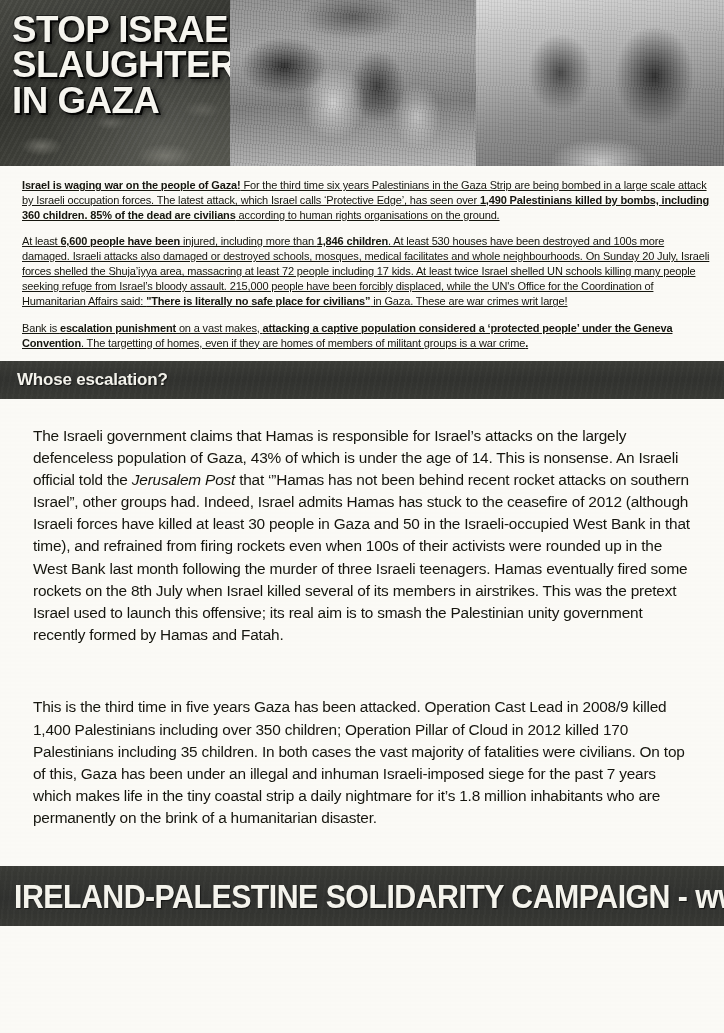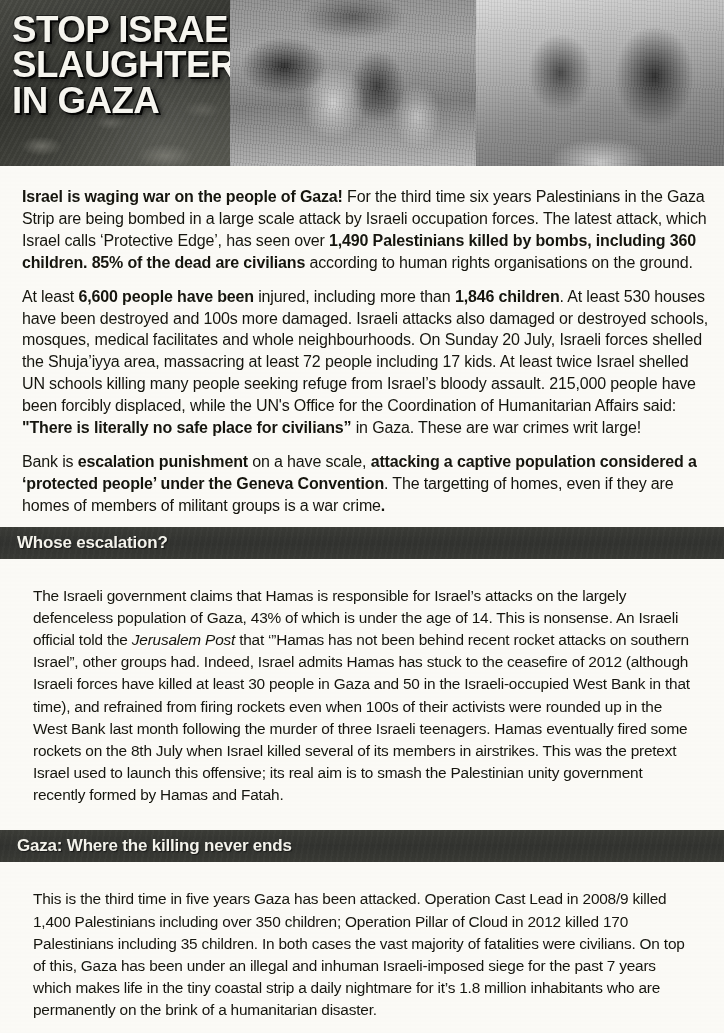--- a/index.html
+++ b/index.html
@@ -132,35 +132,36 @@
     background-image:
       repeating-linear-gradient(91deg, rgba(0,0,0,.12) 0 1px, rgba(255,255,255,.09) 1px 3px),
       repeating-linear-gradient(4deg, rgba(0,0,0,.09) 0 1px, rgba(255,255,255,.06) 1px 4px);
   }
 
   
   .section-intro {
     padding: 8px 10px 4px 22px;
   }
   .section-intro p {
-    margin: 12px 0 11px 0;
-    font-size: 16px;
+    margin: 4px 0 11px 0;
+    font-size: 11px;
     line-height: 1.37;
     color: #16160f;
     text-align: left;
     letter-spacing: -0.15px;
+    text-decoration: underline;
   }
   .section-intro p:last-child { margin-bottom: 6px; }
   .section-intro b { font-weight: 700; }
 
   
   .bar {
     position: relative;
     width: 100%;
-    height: 32px;
+    height: 38px;
     background: linear-gradient(180deg, #3c3d38 0%, #323330 50%, #3a3b36 100%);
     display: flex;
     align-items: center;
     overflow: hidden;
   }
   .bar::after {
     content: "";
     position: absolute;
     inset: 0;
     opacity: .2;
@@ -247,34 +248,31 @@
     <div class="photo photo-crowd"></div>
     <div class="photo photo-child"></div>
   </div>
 
   <div class="section-intro">
 
     <p><b>Israel is waging war on the people of Gaza!</b><span> For the third time six years Palestinians in the Gaza Strip are being bombed in a large scale attack by Israeli occupation forces. The latest attack, which Israel calls ‘Protective Edge’, has seen over </span><b>1,490 Palestinians killed by bombs, including 360 children. 85% of the dead are civilians</b><span> according to human rights organisations on the ground.</span></p>
 
     <p><span>At least </span><b>6,600 people have been</b><span> injured, including more than </span><b>1,846 children</b><span>. At least 530 houses have been destroyed and 100s more damaged. Israeli attacks also damaged or destroyed schools, mosques, medical facilitates and whole neighbourhoods. On Sunday 20 July, Israeli forces shelled the Shuja’iyya area, massacring at least 72 people including 17 kids. At least twice Israel shelled UN schools killing many people seeking refuge from Israel’s bloody assault. 215,000 people have been forcibly displaced, while the UN's Office for the Coordination of Humanitarian Affairs said: </span><b>"There is literally no safe place for civilians”</b><span> in Gaza. These are war crimes writ large!</span></p>
 
-    <p><span>Bank is </span><b>escalation punishment</b><span> on a have scale, </span><b>attacking a captive population considered a ‘protected people’ under the Geneva Convention</b><span>. The targetting of homes, even if they are homes of members of militant groups is a war crime</span><b>.</b></p>
+    <p><span>Bank is </span><b>escalation punishment</b><span> on a vast makes, </span><b>attacking a captive population considered a ‘protected people’ under the Geneva Convention</b><span>. The targetting of homes, even if they are homes of members of militant groups is a war crime</span><b>.</b></p>
   </div>
 
   <div class="bar">
     <span class="bar-label">Whose escalation?</span>
   </div>
 
   <div class="section-body">
     <p><span>The Israeli government claims that Hamas is responsible for Israel’s attacks on the largely defenceless population of Gaza, 43% of which is under the age of 14. This is nonsense. An Israeli official told the </span><i>Jerusalem Post</i><span> that ‘”Hamas has not been behind recent rocket attacks on southern Israel”, other groups had. Indeed, Israel admits Hamas has stuck to the ceasefire of 2012 (although Israeli forces have killed at least 30 people in Gaza and 50 in the Israeli-occupied West Bank in that time), and refrained from firing rockets even when 100s of their activists were rounded up in the West Bank last month following the murder of three Israeli teenagers. Hamas eventually fired some rockets on the 8th July when Israel killed several of its members in airstrikes. This was the pretext Israel used to launch this offensive; its real aim is to smash the Palestinian unity government recently formed by Hamas and Fatah.</span></p>
   </div>
 
-  <div class="bar">
-    <span class="bar-label">Gaza: Where the killing never ends</span>
-  </div>
 
   <div class="section-body">
     <p>This is the third time in five years Gaza has been attacked. Operation Cast Lead in 2008/9 killed 1,400 Palestinians including over 350 children; Operation Pillar of Cloud in 2012 killed 170 Palestinians including 35 children. In both cases the vast majority of fatalities were civilians. On top of this, Gaza has been under an illegal and inhuman Israeli-imposed siege for the past 7 years which makes life in the tiny coastal strip a daily nightmare for it’s 1.8 million inhabitants who are permanently on the brink of a humanitarian disaster.</p>
   </div>
 
   <div class="footer-gap"></div>
   <div class="footer-banner">
     <span class="footer-text">IRELAND-PALESTINE SOLIDARITY CAMPAIGN - www.ipsc.ie</span>
   </div>
 

